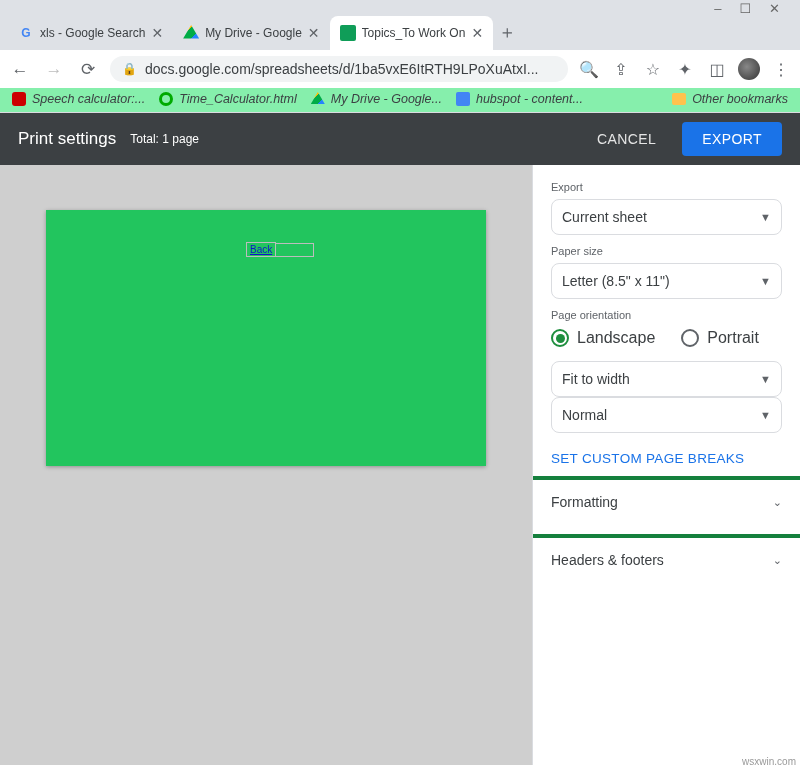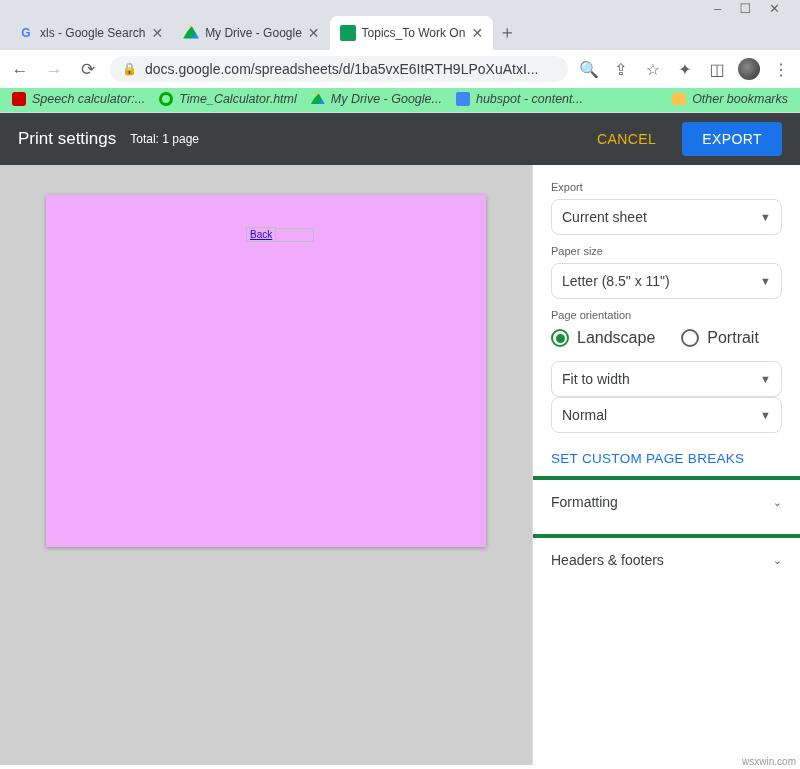--- a/index.html
+++ b/index.html
@@ -36,27 +36,27 @@
     .ico-drive{width:14px;height:14px;background:linear-gradient(135deg,#ffba00 33%,#00ac47 33% 66%,#2684fc 66%);clip-path:polygon(50% 0,100% 85%,0 85%);}
     .ico-docs{width:14px;height:14px;background:#4285f4;border-radius:2px;}
     .ico-folder{width:14px;height:12px;background:#ffc24d;border-radius:2px;}
     
     
     .ps-header { background: #3c4043; color:#fff; display:flex; align-items:center; padding: 0 18px; height: 52px; gap: 14px;}
     .ps-title { font-size: 17px; font-weight: 500;}
     .ps-total { font-size: 12px;}
     .ps-total b{font-weight:500;}
     .ps-spacer{flex:1;}
-    .btn-cancel{color:#eab308;font-size:14px;letter-spacing:.4px;font-weight:500; padding:0 12px;}
+    .btn-cancel{color:#e5e5e5;font-size:14px;letter-spacing:.4px;font-weight:500; padding:0 12px;}
     .btn-export{background:#1a73e8;color:#fff;border-radius:4px;padding:9px 20px;font-size:14px;font-weight:500;letter-spacing:.4px;}
     
     
     .ps-body { display:flex; height: 600px; }
     .preview-area { flex:1; background:#cfcfcf; display:flex; justify-content:center; padding-top:30px;}
-    .page-preview { width: 440px; height: 352px; background:#f0abfc; box-shadow: 0 1px 4px rgba(0,0,0,.3); position:relative;}
+    .page-preview { width: 440px; height: 256px; background:#22c55e; box-shadow: 0 1px 4px rgba(0,0,0,.3); position:relative;margin-top:15px;}
     .preview-link-box{ position:absolute; left:200px; top:32px; display:flex; align-items:center;}
     .preview-link { color:#11c; text-decoration:underline; font-size:10px; border:1px solid #bdbdbd; padding:1px 3px; margin-right:0;}
     .preview-cell2{ border:1px solid #bdbdbd; border-left:none; width:38px; height:14px;}
     
     
     .side-panel { width: 268px; background:#fff; border-left:1px solid #dadce0; padding: 14px 18px; overflow:auto;}
     .field-label { font-size:11px; color:#5f6368; margin: 10px 0 6px;}
     .field-label:first-child{margin-top:2px;}
     .select { border:1px solid #dadce0; border-radius:8px; padding:9px 10px; display:flex; align-items:center; justify-content:space-between; font-size:14px; color:#3c4043;}
     .chev-down{ color:#5f6368; font-size:11px;}

